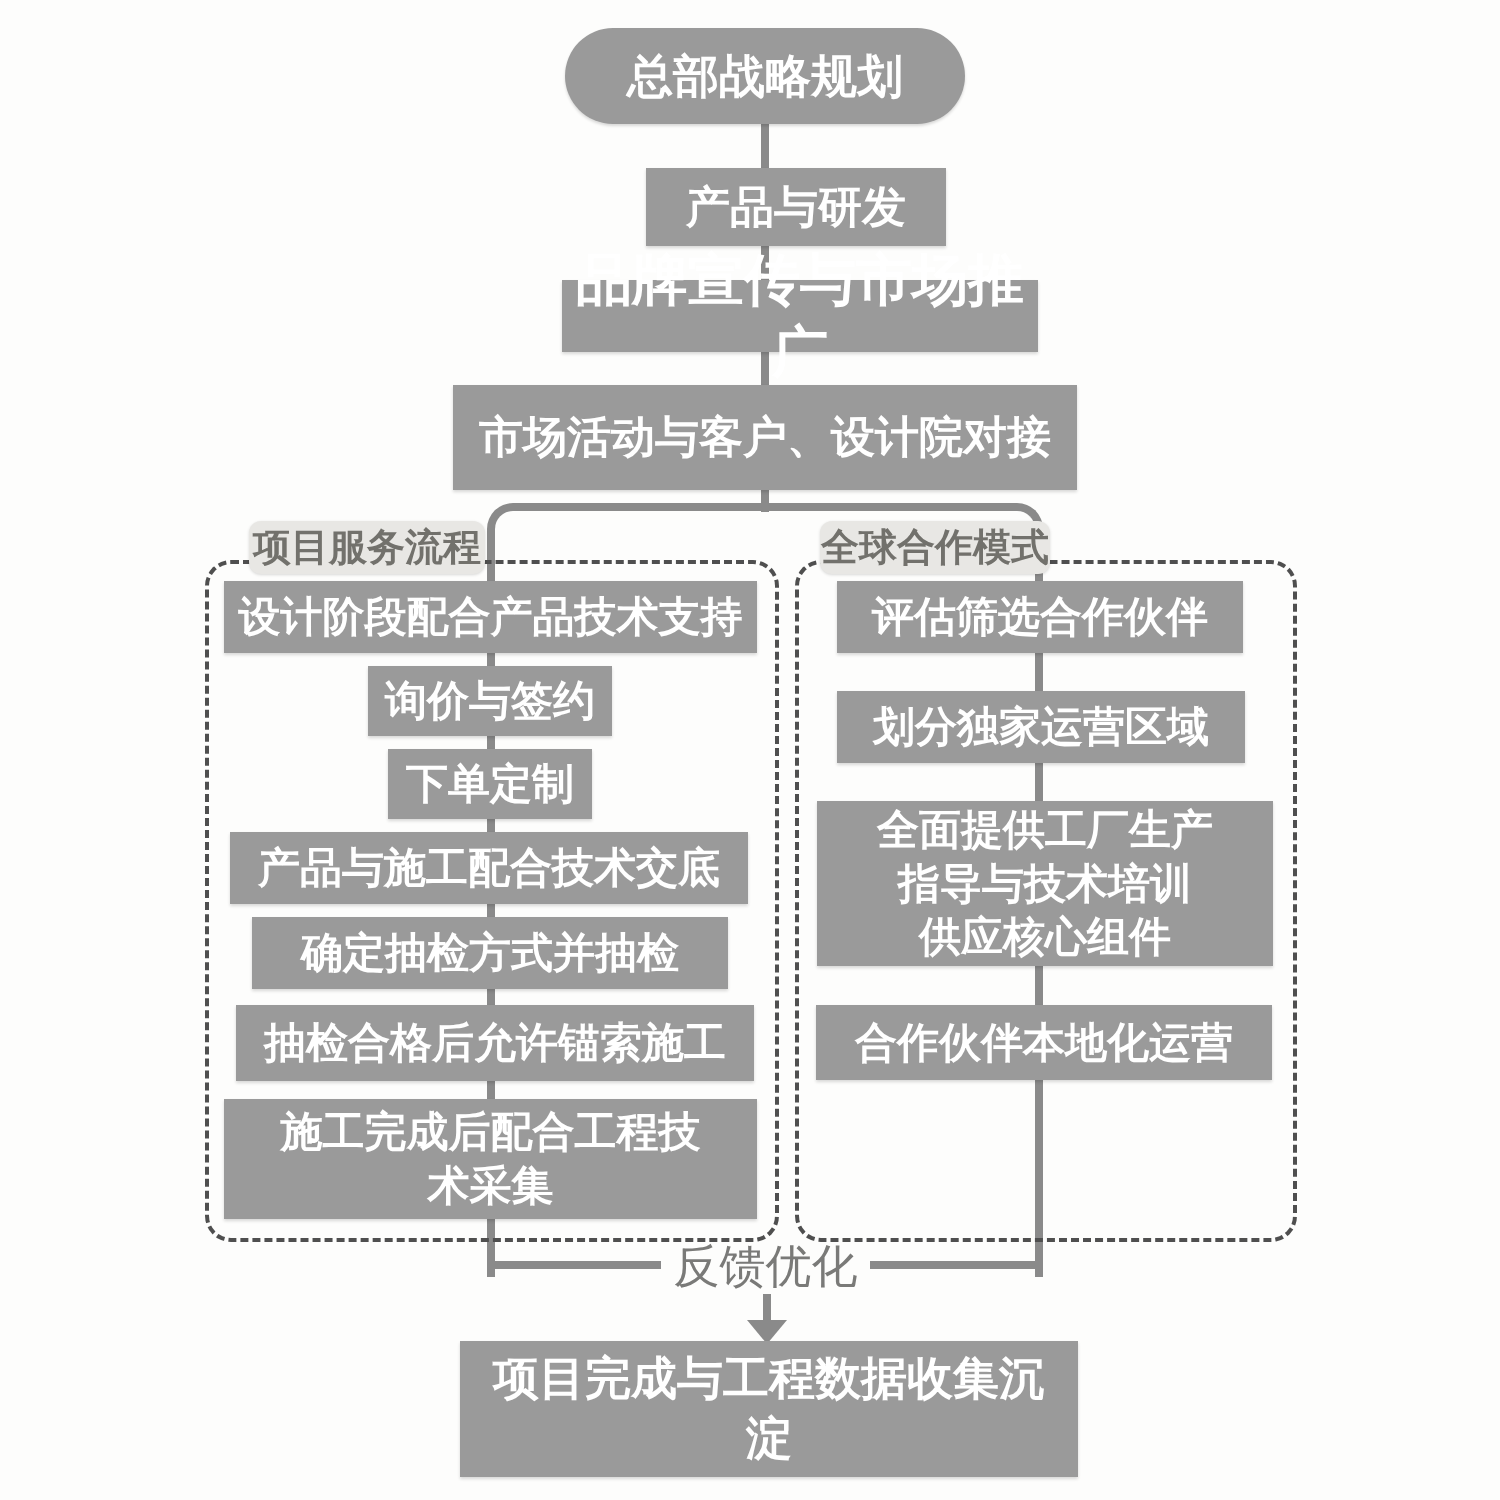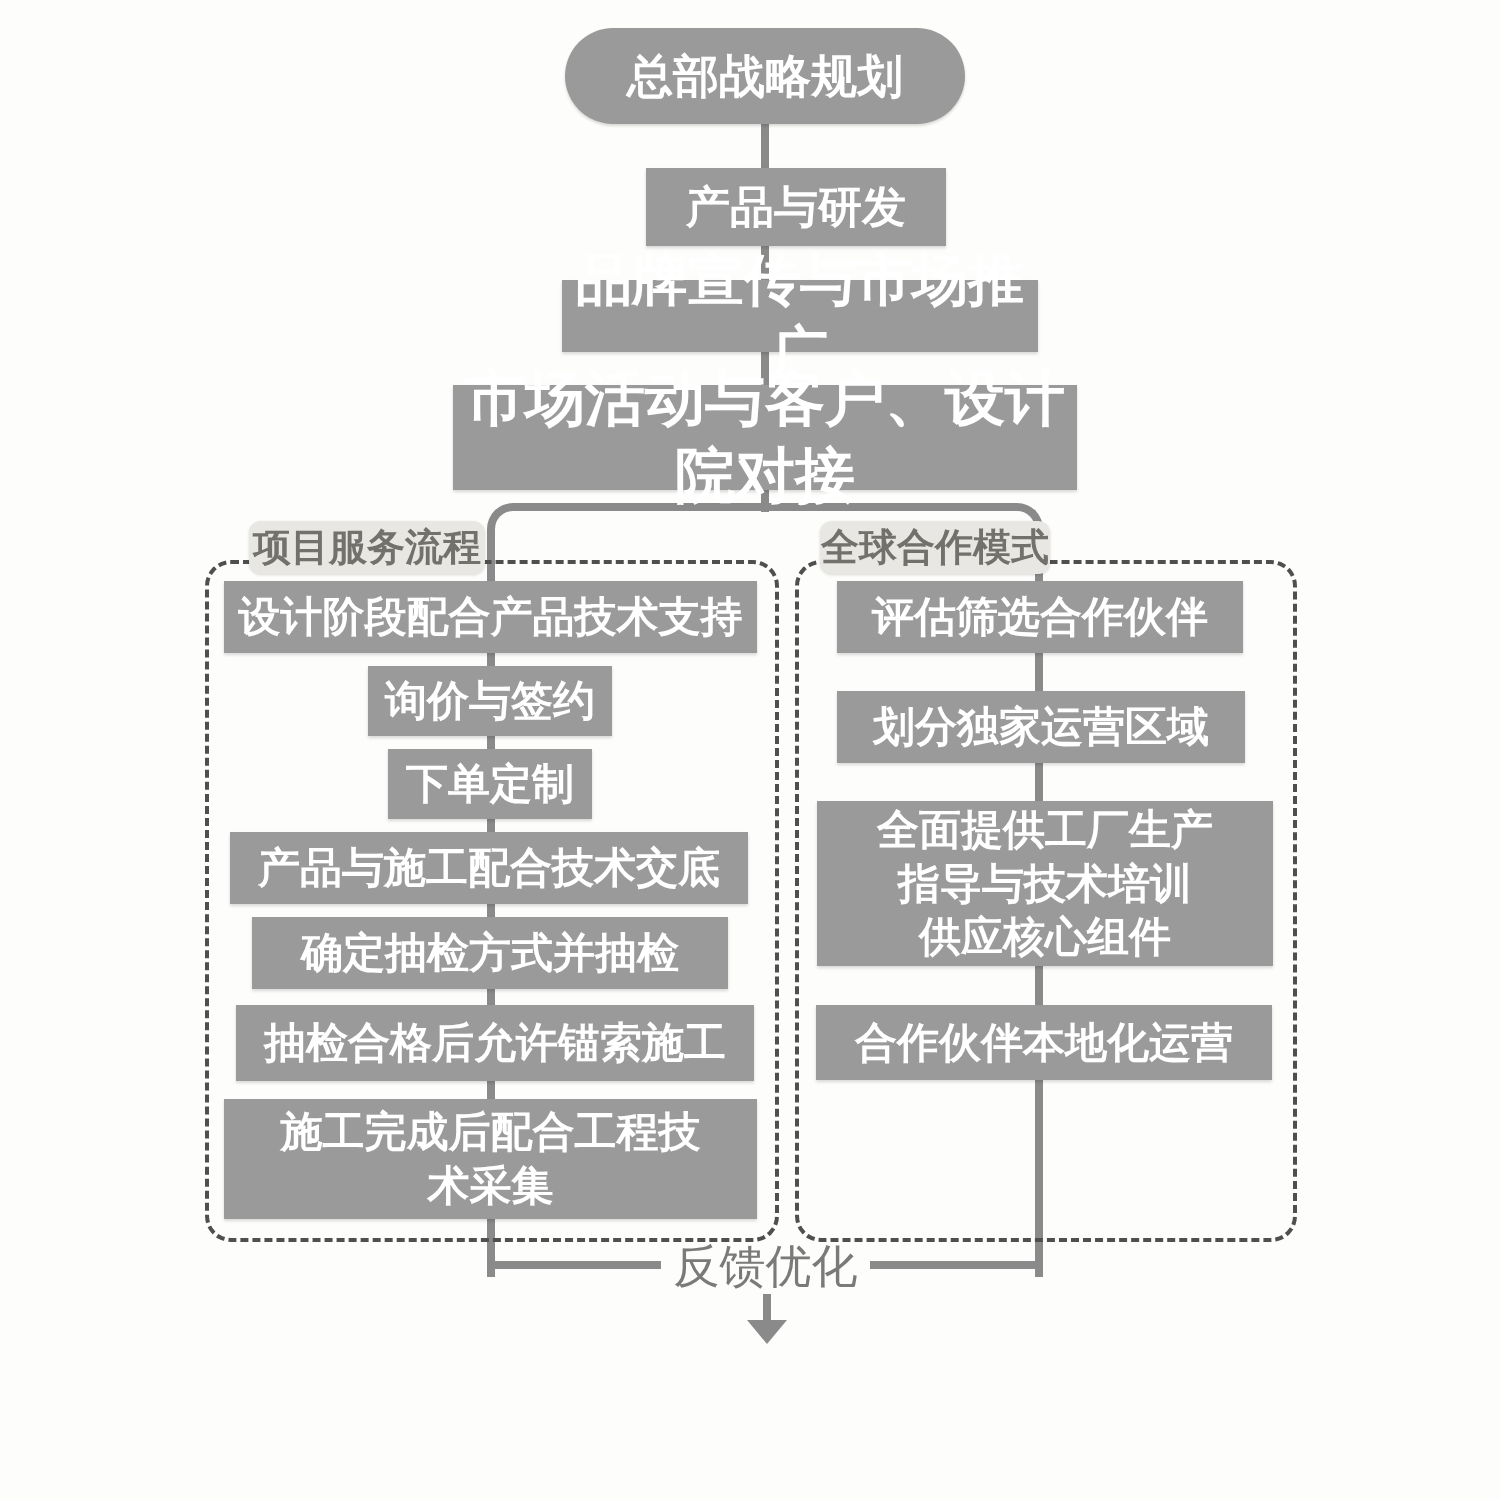--- a/index.html
+++ b/index.html
@@ -25,21 +25,21 @@
   }
   .pill{border-radius:48px;}
   .conn{position:absolute;background:var(--connector);}
   
   .n-hq{left:565px;top:28px;width:400px;height:96px;font-size:46px;}
   .c1{left:761px;top:120px;width:8px;height:50px;}
   .n-product{left:617px;top:168px;width:300px;height:78px;font-size:44px;margin-left:29px;}
   .c2{left:761px;top:246px;width:8px;height:36px;}
   .n-brand{left:527px;top:280px;width:476px;height:72px;font-size:56px;margin-left:35px;}
   .c3{left:761px;top:352px;width:8px;height:34px;}
-  .n-market{left:453px;top:385px;width:624px;height:105px;font-size:60px;}
+  .n-market{left:453px;top:385px;width:624px;height:105px;font-size:44px;}
   .c4{left:761px;top:490px;width:8px;height:22px;}
   
   .bracket{
     position:absolute;left:487px;top:503px;width:540px;height:766px;
     border:8px solid var(--connector);border-bottom:none;
     border-radius:26px 26px 0 0;background:transparent;
   }
   
   .ret-left{left:487px;top:1261px;width:174px;height:8px;}
   .ret-right{left:870px;top:1261px;width:173px;height:8px;}
@@ -126,14 +126,16 @@
 指导与技术培训
 供应核心组件</div>
   <div class="node r4">合作伙伴本地化运营</div>
 
   <div class="feedback">反馈优化</div>
   <div class="arrow-wrap">
     <div class="arrow-stem"></div>
     <div class="arrow-head"></div>
   </div>
 
+  <div class="node n-final">项目完成与工程数据收集沉
+淀</div>
 
 </div>
 
 </body></html>

